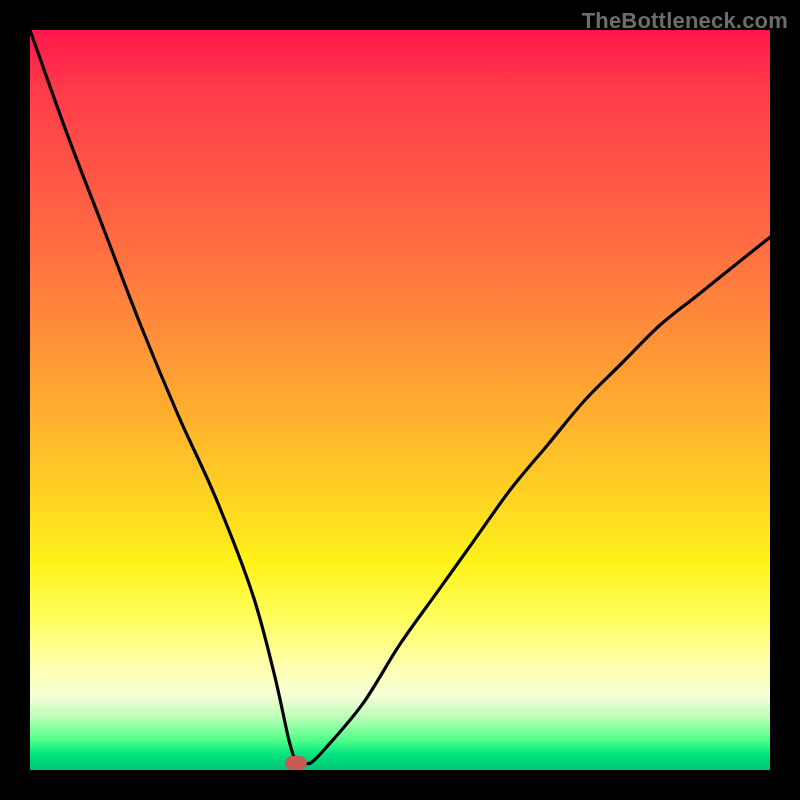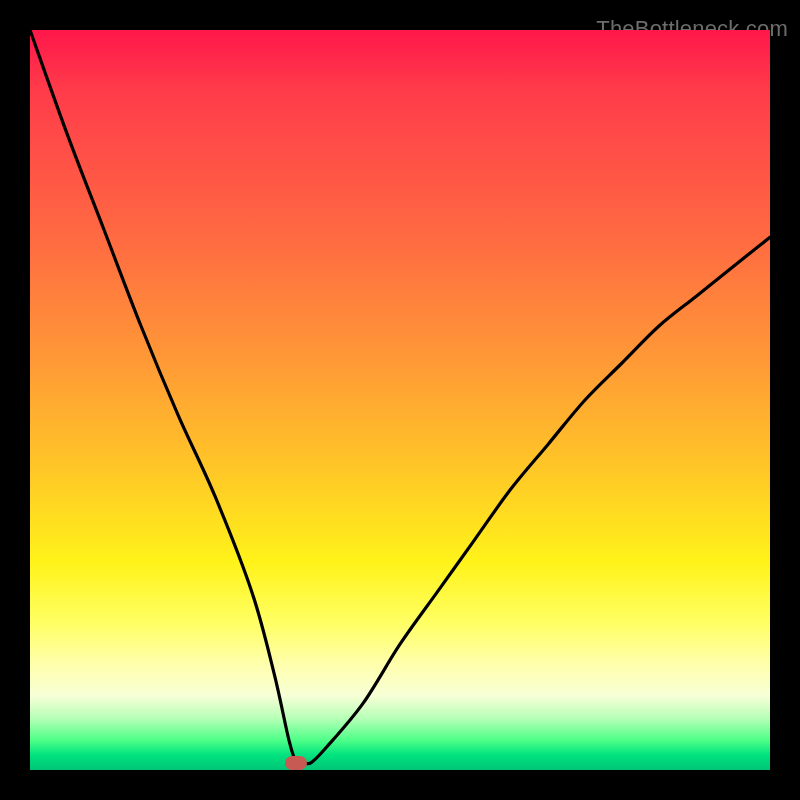--- a/index.html
+++ b/index.html
@@ -38,25 +38,25 @@
       #ffffb0 86%,
       #f7ffd6 90%,
       #b7ffb7 93%,
       #4dff88 96%,
       #00e27f 98%,
       #00c576 100%
     );
   }
   .watermark {
     position: absolute;
-    top: 16px;
+    top: 8px;
     right: 12px;
     color: #6d6d6d;
     font-size: 22px;
-    font-weight: 400;
+    font-weight: 700;
     letter-spacing: 0.2px;
     user-select: none;
   }
   svg.curve {
     position: absolute;
     left: 0;
     top: 0;
     width: 740px;
     height: 740px;
     overflow: visible;

